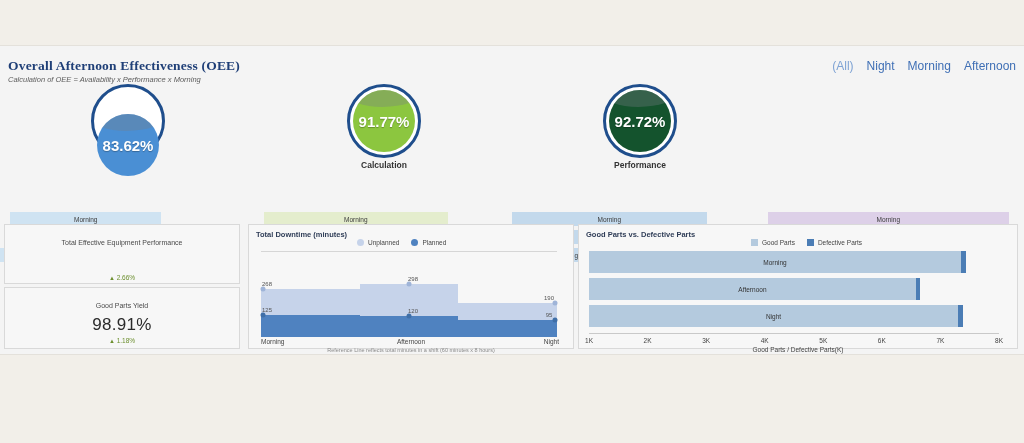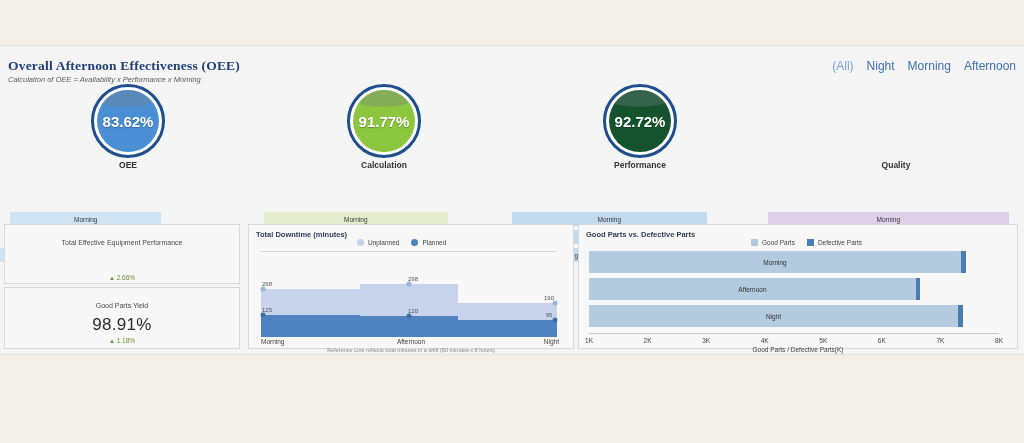--- a/index.html
+++ b/index.html
@@ -138,25 +138,24 @@
       <span class="sel">(All)</span>
       <span>Night</span>
       <span>Morning</span>
       <span>Afternoon</span>
     </div>
 
   <div id="gauges-row">
       <div class="gauge-col" style="left: 0px;">
         <div class="gauge-wrap">
           <div class="gauge" style="border-color: rgb(31, 78, 140);">
-            <div class="gauge-inner" style="background: rgb(74, 143, 212);">
+            <div class="gauge-inner" style="background: rgb(74, 143, 212); margin-top: 24px;">
               <div class="gauge-val">83.62%</div>
             </div>
           </div>
-          <div class="gauge-label">OEE</div>
         </div>
         <div class="shift-bars">
           <div class="sbar-row">
             <div class="sbar" style="left: 4%; width: 59%; background: rgb(207, 227, 242);">
               <span>Morning</span>
             </div>
           </div>
           <div class="sbar-row">
             <div class="sbar" style="left: 10%; width: 63%; background: rgb(207, 227, 242);">
               <span>Afternoon</span>
@@ -218,21 +217,20 @@
           </div>
           <div class="sbar-row">
             <div class="sbar" style="left: 0%; width: 50%; background: rgb(195, 217, 236);">
               <span>Night</span>
             </div>
           </div>
         </div>
       </div>
       <div class="gauge-col" style="left: 768px;">
         <div class="gauge-wrap">
-          <div class="gauge-label">Quality</div>
         </div>
         <div class="shift-bars">
           <div class="sbar-row">
             <div class="sbar" style="left: 0%; width: 94%; background: rgb(221, 208, 232);">
               <span>Morning</span>
             </div>
           </div>
           <div class="sbar-row">
             <div class="sbar" style="left: 0%; width: 86%; background: rgb(221, 208, 232);">
               <span>Afternoon</span>

